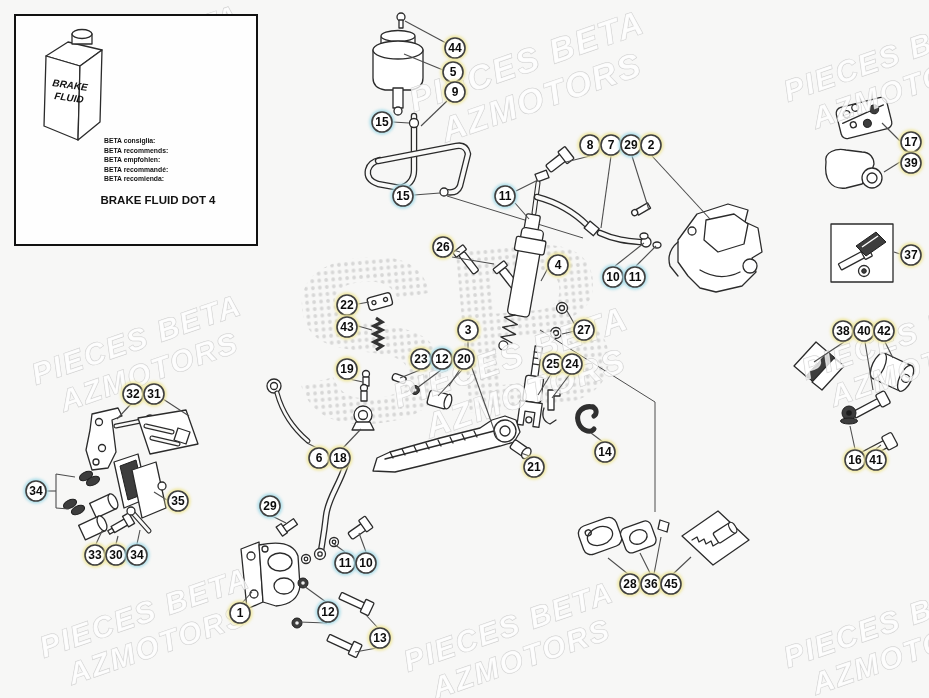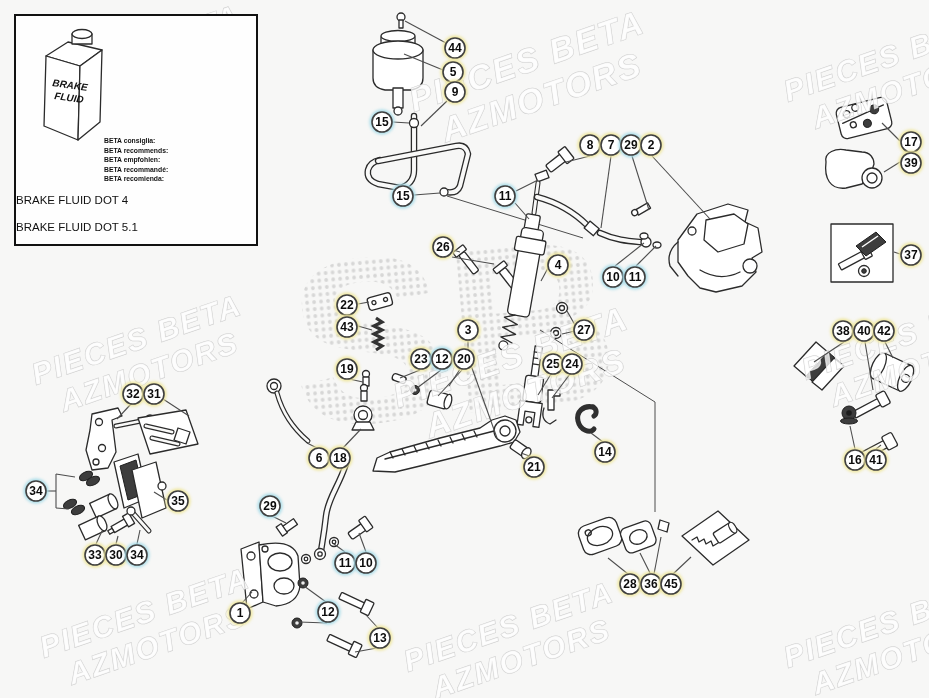--- a/index.html
+++ b/index.html
@@ -19,21 +19,21 @@
        fill:rgba(255,255,255,0.78);stroke:rgba(197,197,197,0.85);stroke-width:1px;
        letter-spacing:2px;paint-order:stroke;}
   .ldr{stroke:#4d4d4d;stroke-width:1.1;fill:none;}
   .cnum{font-family:"Liberation Sans",sans-serif;font-weight:bold;font-size:12px;fill:#0b0b0b;}
   
   #infobox{position:absolute;left:14px;top:14px;width:240px;height:228px;background:#fefefe;
            border:2px solid #111;}
   #fluidnames{position:absolute;left:102px;top:42px;margin:0;padding:0;list-style:none;
               font-size:9.5px;line-height:14px;color:#111;font-weight:bold;}
   #recs{position:absolute;left:88px;top:120px;font-size:6.8px;line-height:9.6px;color:#111;font-weight:bold;}
-  .dotline{position:absolute;left:0;width:284px;text-align:left;font-size:11.5px;font-weight:normal;color:#111;}
+  .dotline{position:absolute;left:0;width:284px;text-align:center;font-size:11.5px;font-weight:bold;color:#111;}
   #dot4{top:178px;} #dot51{top:205px;}
 </style>
 </head>
 <body>
 
 <div id="stage">
 
   <svg id="dwg" width="929" height="698" viewBox="0 0 929 698">
     <defs>
       <pattern id="ht" width="7" height="7" patternUnits="userSpaceOnUse">
@@ -698,15 +698,14 @@
       <text x="30" y="75" font-size="10" font-weight="bold" font-style="italic" transform="rotate(8 30 75)" fill="#111">FLUID</text>
     </svg>
     <div id="recs">
       <div>BETA consiglia:</div>
       <div>BETA recommends:</div>
       <div>BETA empfohlen:</div>
       <div>BETA recommandé:</div>
       <div>BETA recomienda:</div>
     </div>
     <div id="dot4" class="dotline">BRAKE FLUID DOT 4</div>
-    <div id="dot51" class="dotline">BRAKE FLUID DOT 5.1</div>
   </div>
 </div>
 
 </body></html>

